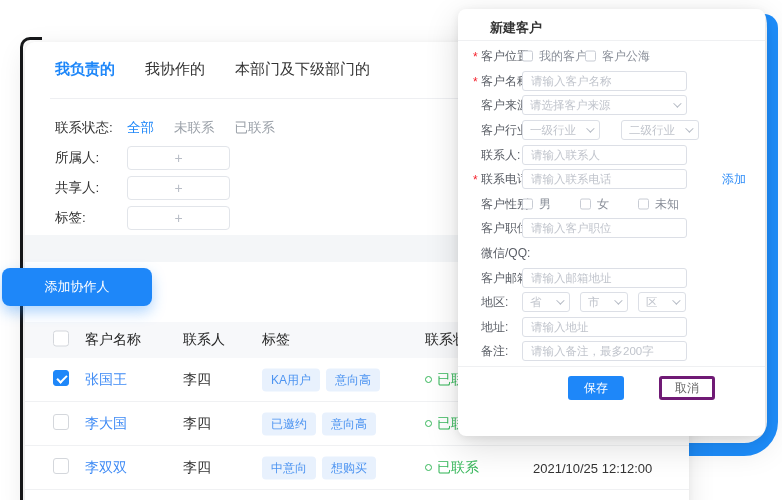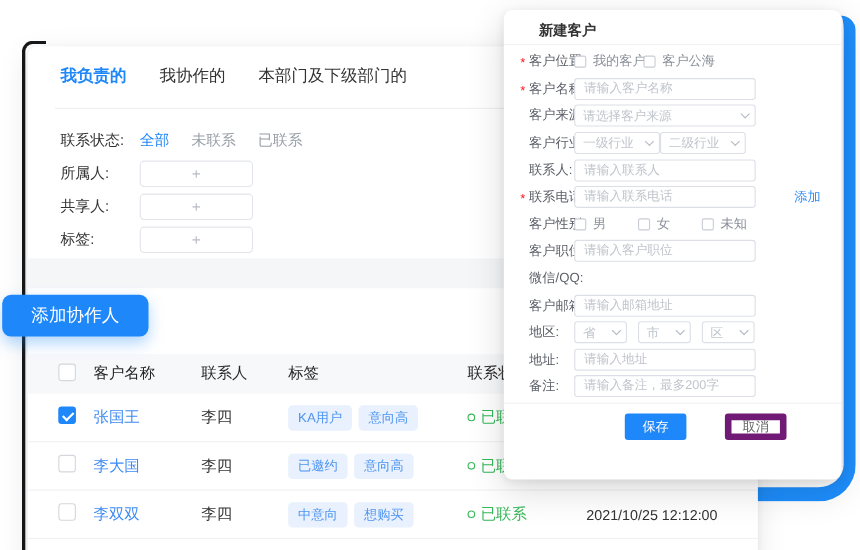--- a/index.html
+++ b/index.html
@@ -86,22 +86,22 @@
     padding: 3px 9px; border-radius: 4px; white-space: nowrap;
   }
   .dot {
     width: 7px; height: 7px; border: 1.6px solid #36B75A; border-radius: 50%;
     display: inline-block; flex: none;
   }
   .status-txt { color: #36B75A; font-size: 14px; }
 
   
   .add-collab {
-    position: absolute; left: 2px; top: 268px; width: 133px; height: 38px;
-    background: #1E87F9; color: #fff; font-size: 16px; border-radius: 8px;
+    position: absolute; left: 2px; top: 268px; width: 150px; height: 38px;
+    background: #1E87F9; color: #fff; font-size: 13px; border-radius: 8px;
     display: flex; align-items: center; justify-content: center;
     box-shadow: 0 6px 14px rgba(30,135,249,0.35); z-index: 2; cursor: pointer;
     white-space: nowrap;
   }
 
   
   .modal {
     position: absolute; left: 458px; top: 9px; width: 307px; height: 427px;
     background: #fff; border-radius: 8px;
     box-shadow: 0 10px 34px rgba(0,0,0,0.14), 0 2px 8px rgba(0,0,0,0.08);
@@ -136,21 +136,21 @@
   .cb-item .cb-label { font-size: 12px; color: #8a8f99; white-space: nowrap; }
   .grp-loc .cb-item { width: 63px; }
   .grp-gender .cb-item { width: 58px; }
   .add-link { position: absolute; left: 264px; top: 50%; transform: translateY(-50%); color: #2E8CF7; font-size: 12px; cursor: pointer; white-space: nowrap; }
   .m-footer-divider { position: absolute; left: 0; top: 357px; width: 100%; height: 1px; background: #EFF0F2; }
   .m-btn {
     position: absolute; top: 367px; width: 56px; height: 24px; border-radius: 3px;
     font-size: 12px; display: flex; align-items: center; justify-content: center; cursor: pointer; margin-left: 41px;
   }
   .btn-save { left: 69px; background: #1E87F9; color: #fff; }
-  .btn-cancel { left: 160px; background: #fff; color: #666; border: 6px solid #701a75; }
+  .btn-cancel { left: 160px; background: #fff; color: #666; border: 3px solid #701a75; }
 </style>
 </head>
 <body>
 
 <div class="deco-black"></div>
 <div class="deco-swoosh"></div>
 
 <div class="main-card">
 
   <div class="tabs">
@@ -283,21 +283,21 @@
       <span class="ctrl">
         <span class="m-select sel-lg">
           <span>请选择客户来源</span>
           <span class="chev"></span>
         </span>
       </span>
     </div>
 
     <div class="mrow">
       <span class="mlabel">客户行业:</span>
-      <span class="ctrl" style="gap:0;justify-content:flex-end;">
+      <span class="ctrl" style="gap:21px;justify-content:flex-end;">
         <span class="m-select sel-md">
           <span>一级行业</span>
           <span class="chev"></span>
         </span>
         <span class="m-select sel-md">
           <span>二级行业</span>
           <span class="chev"></span>
         </span>
       </span>
     </div>

